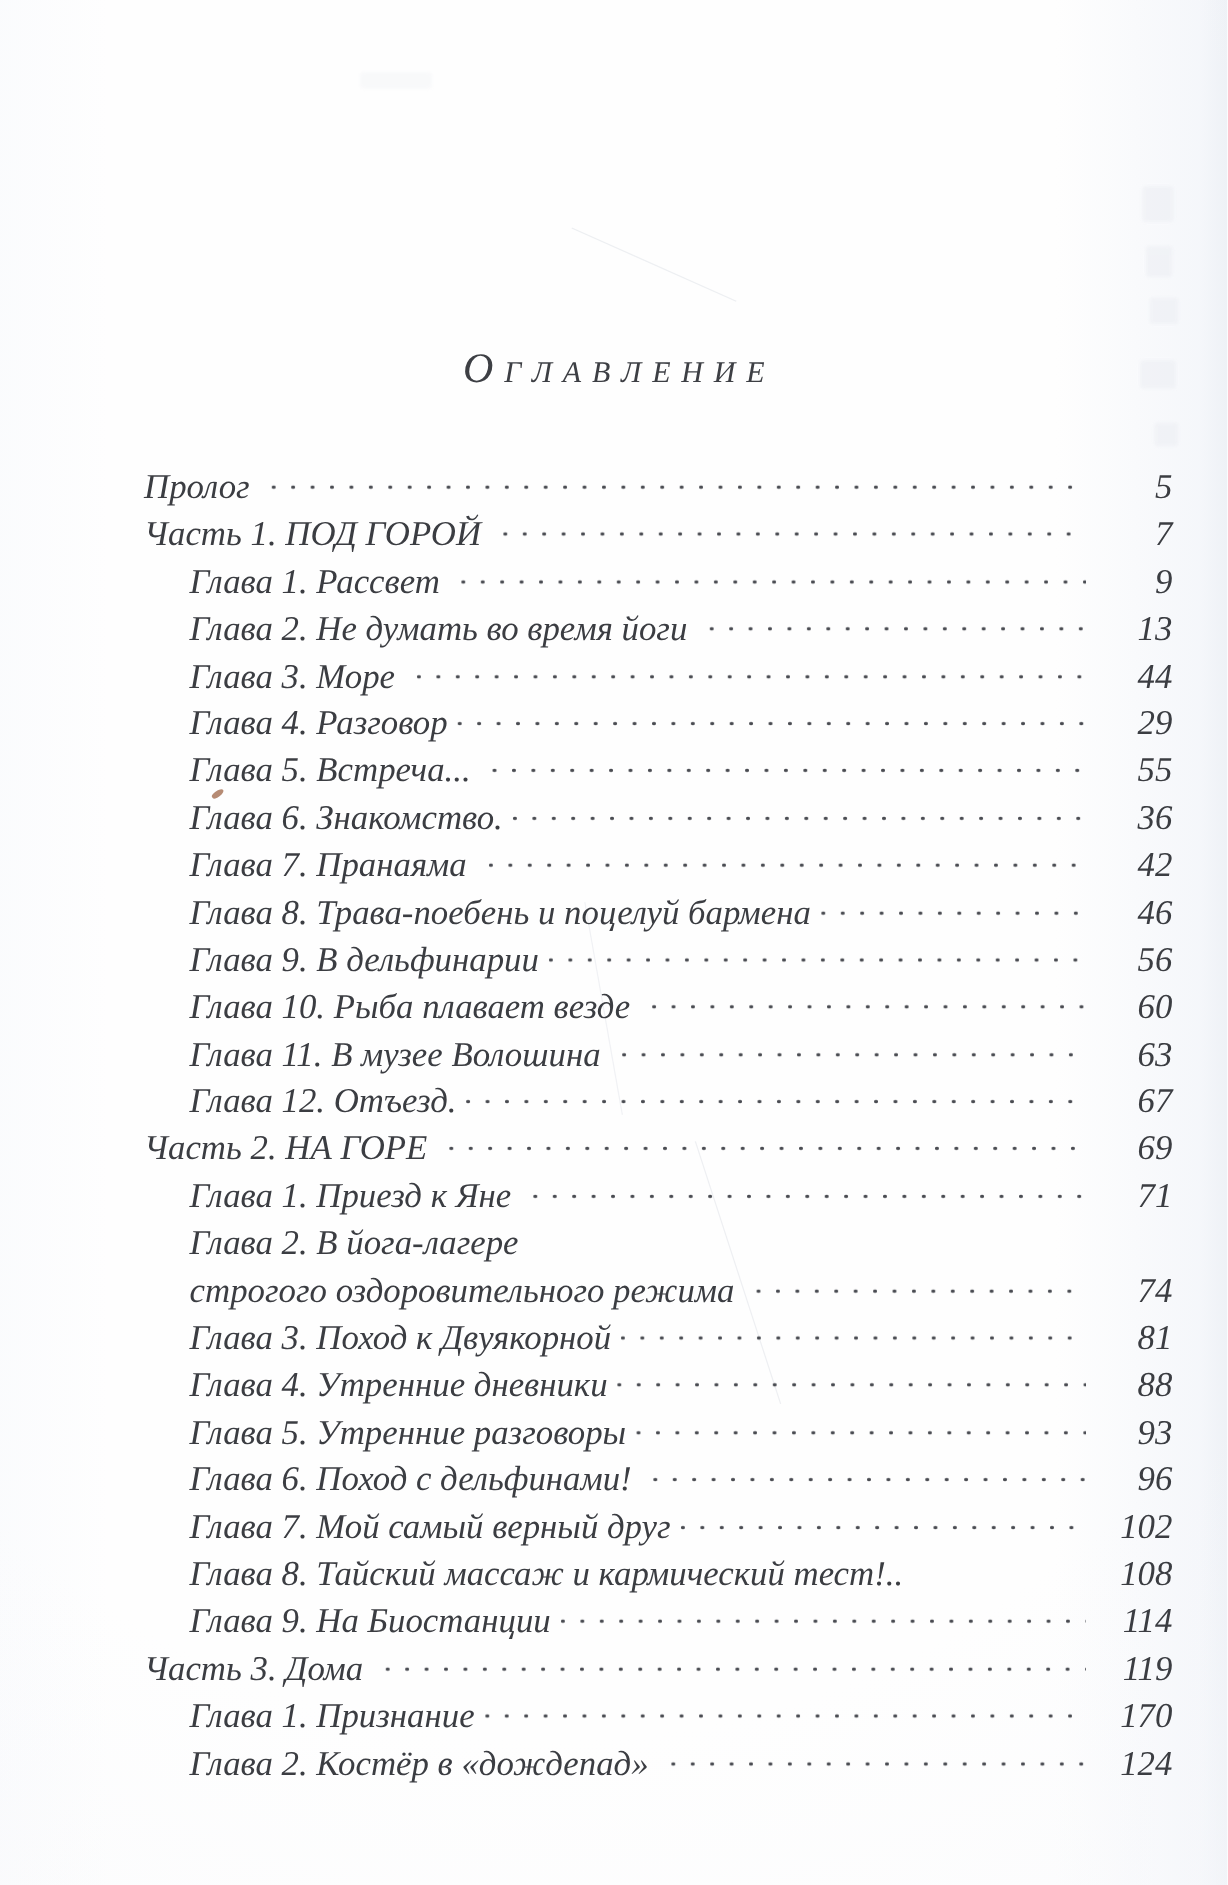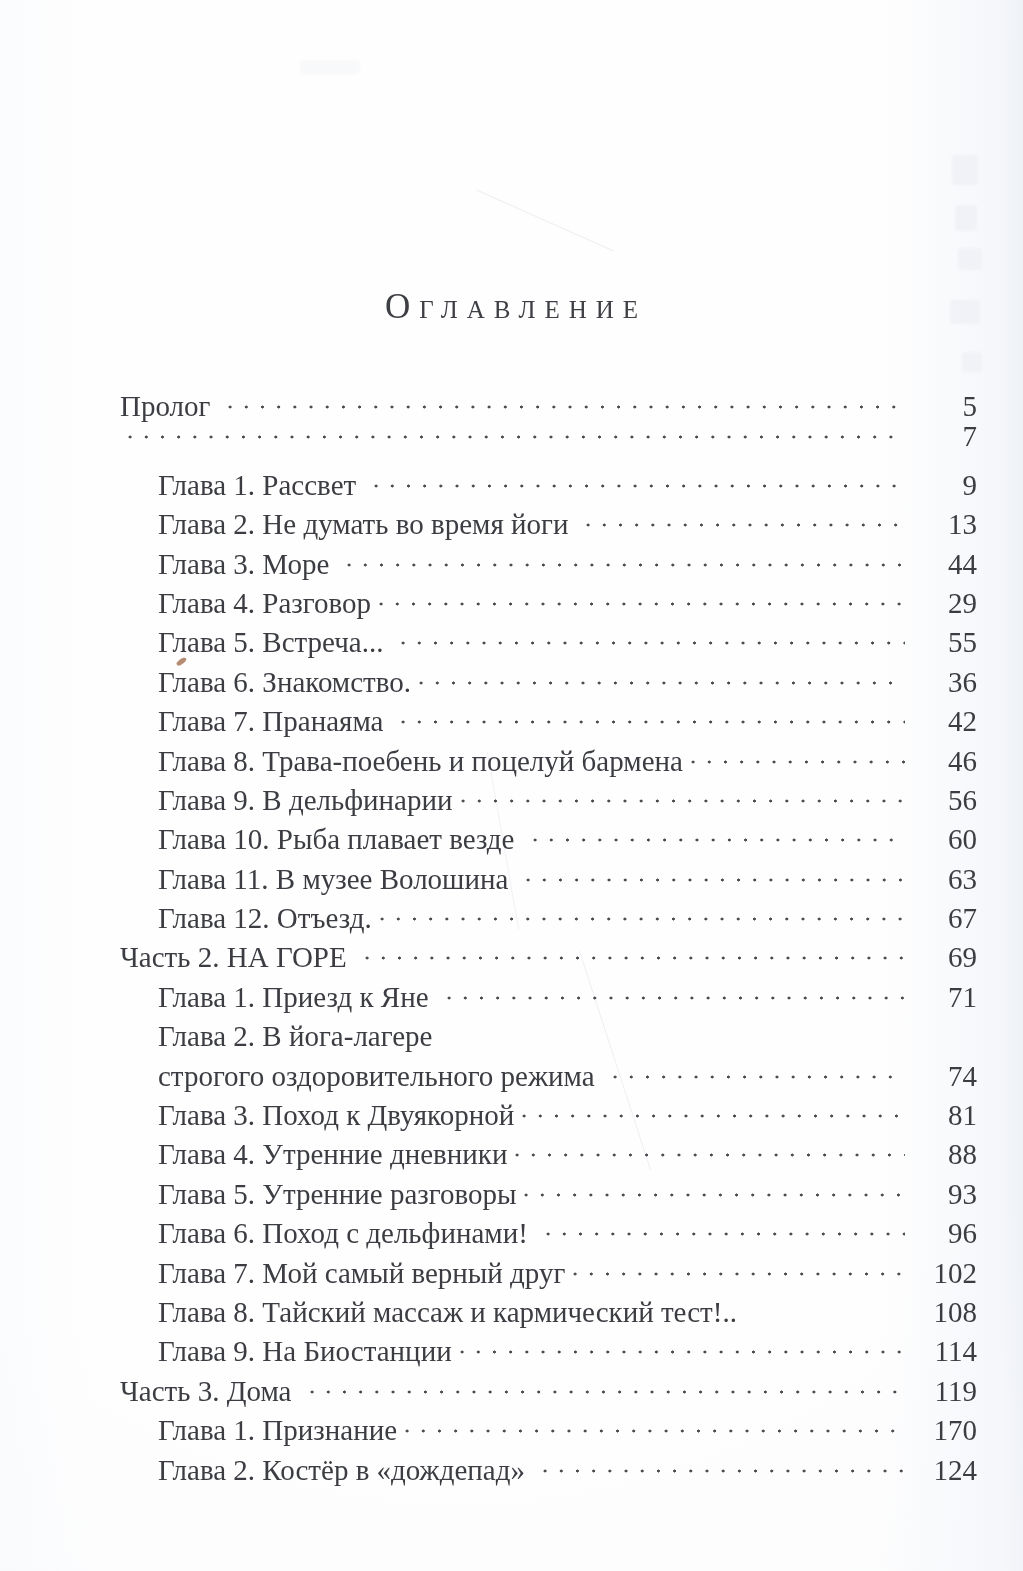--- a/index.html
+++ b/index.html
@@ -10,20 +10,21 @@
   body {
     font-family: "Liberation Serif", "DejaVu Serif", serif;
   }
 
   #page {
     position: relative;
     width: 1023px;
     height: 1571px;
     overflow: hidden;
     background: #fefefe;
+    font-style: italic;
   }
 
   
   #paper-shade {
     position: absolute;
     inset: 0;
     background:
       linear-gradient(90deg,
         rgba(250,251,253,0.85) 0px,
         rgba(255,255,255,0) 90px,
@@ -170,20 +171,21 @@
 
   <div id="toc-title">Оглавление</div>
 
   <div id="toc-list">
       <div class="toc-row lvl-part gap-before">
         <span class="toc-label">Пролог</span>
         <span class="toc-leaders"></span>
         <span class="toc-page">5</span>
       </div>
       <div class="toc-row lvl-part gap-before">
+        <span class="toc-label">Часть 1. ПОД ГОРОЙ</span>
         <span class="toc-leaders"></span>
         <span class="toc-page">7</span>
       </div>
       <div class="toc-row lvl-chapter gap-before">
         <span class="toc-label">Глава 1. Рассвет</span>
         <span class="toc-leaders"></span>
         <span class="toc-page">9</span>
       </div>
       <div class="toc-row lvl-chapter gap-before">
         <span class="toc-label">Глава 2. Не думать во время йоги</span>

